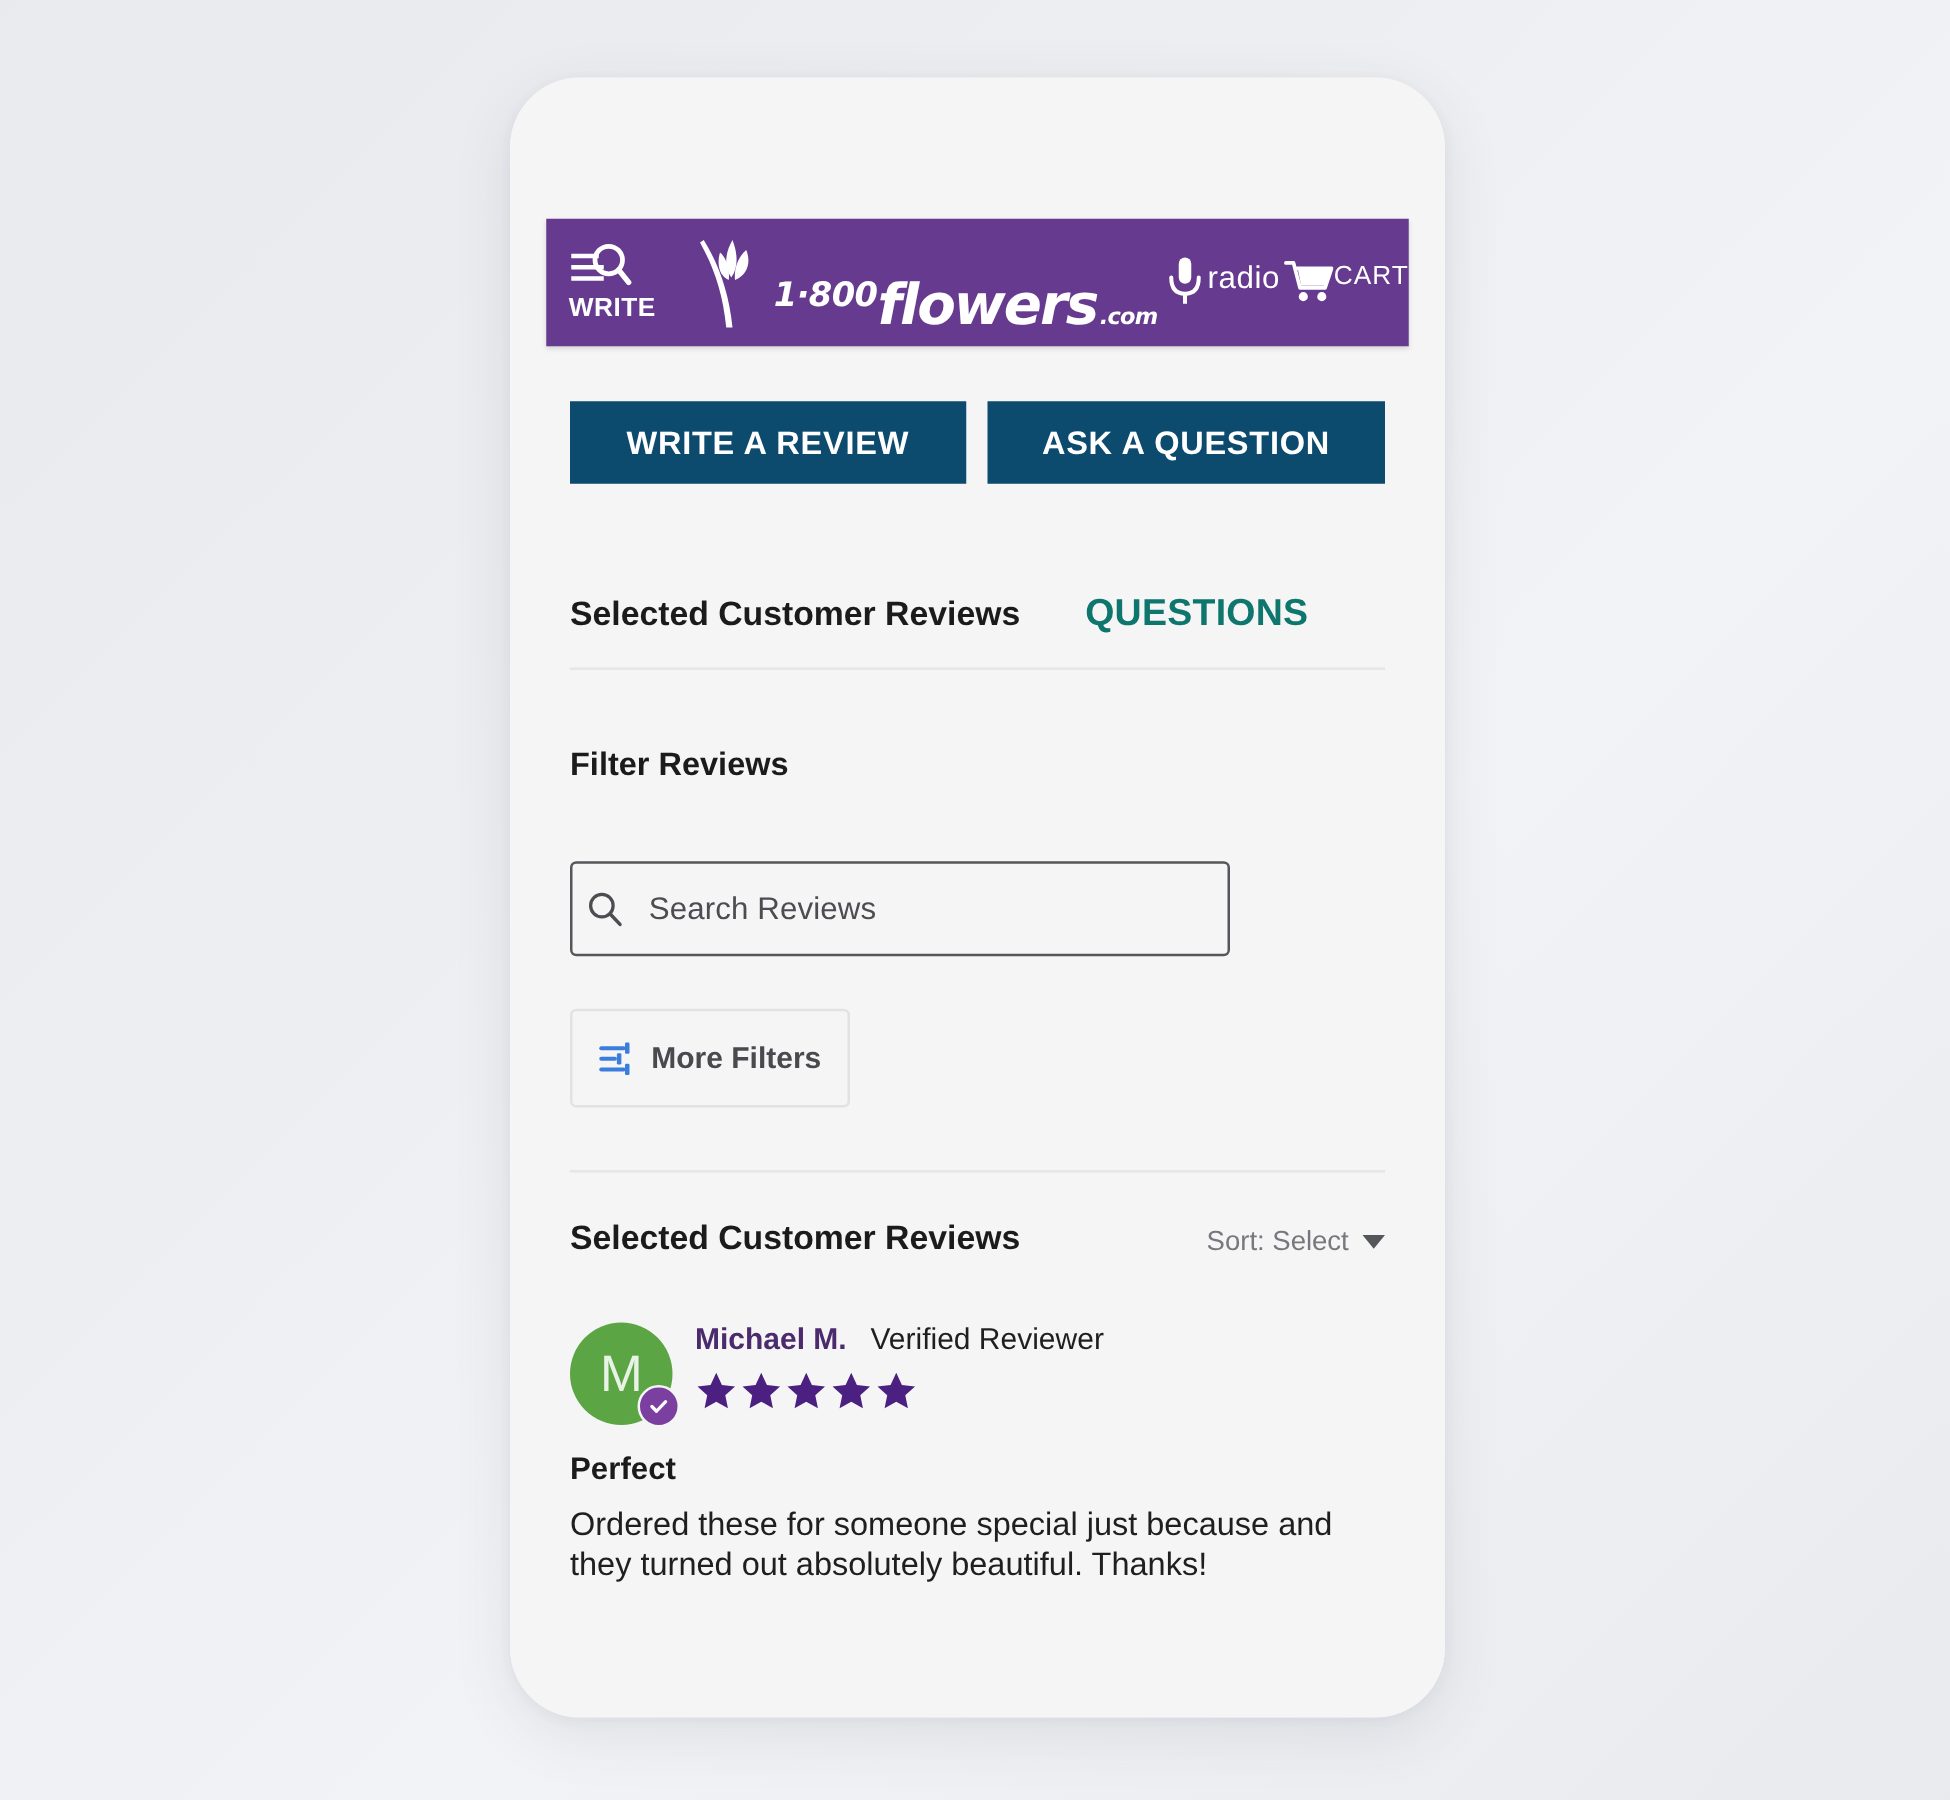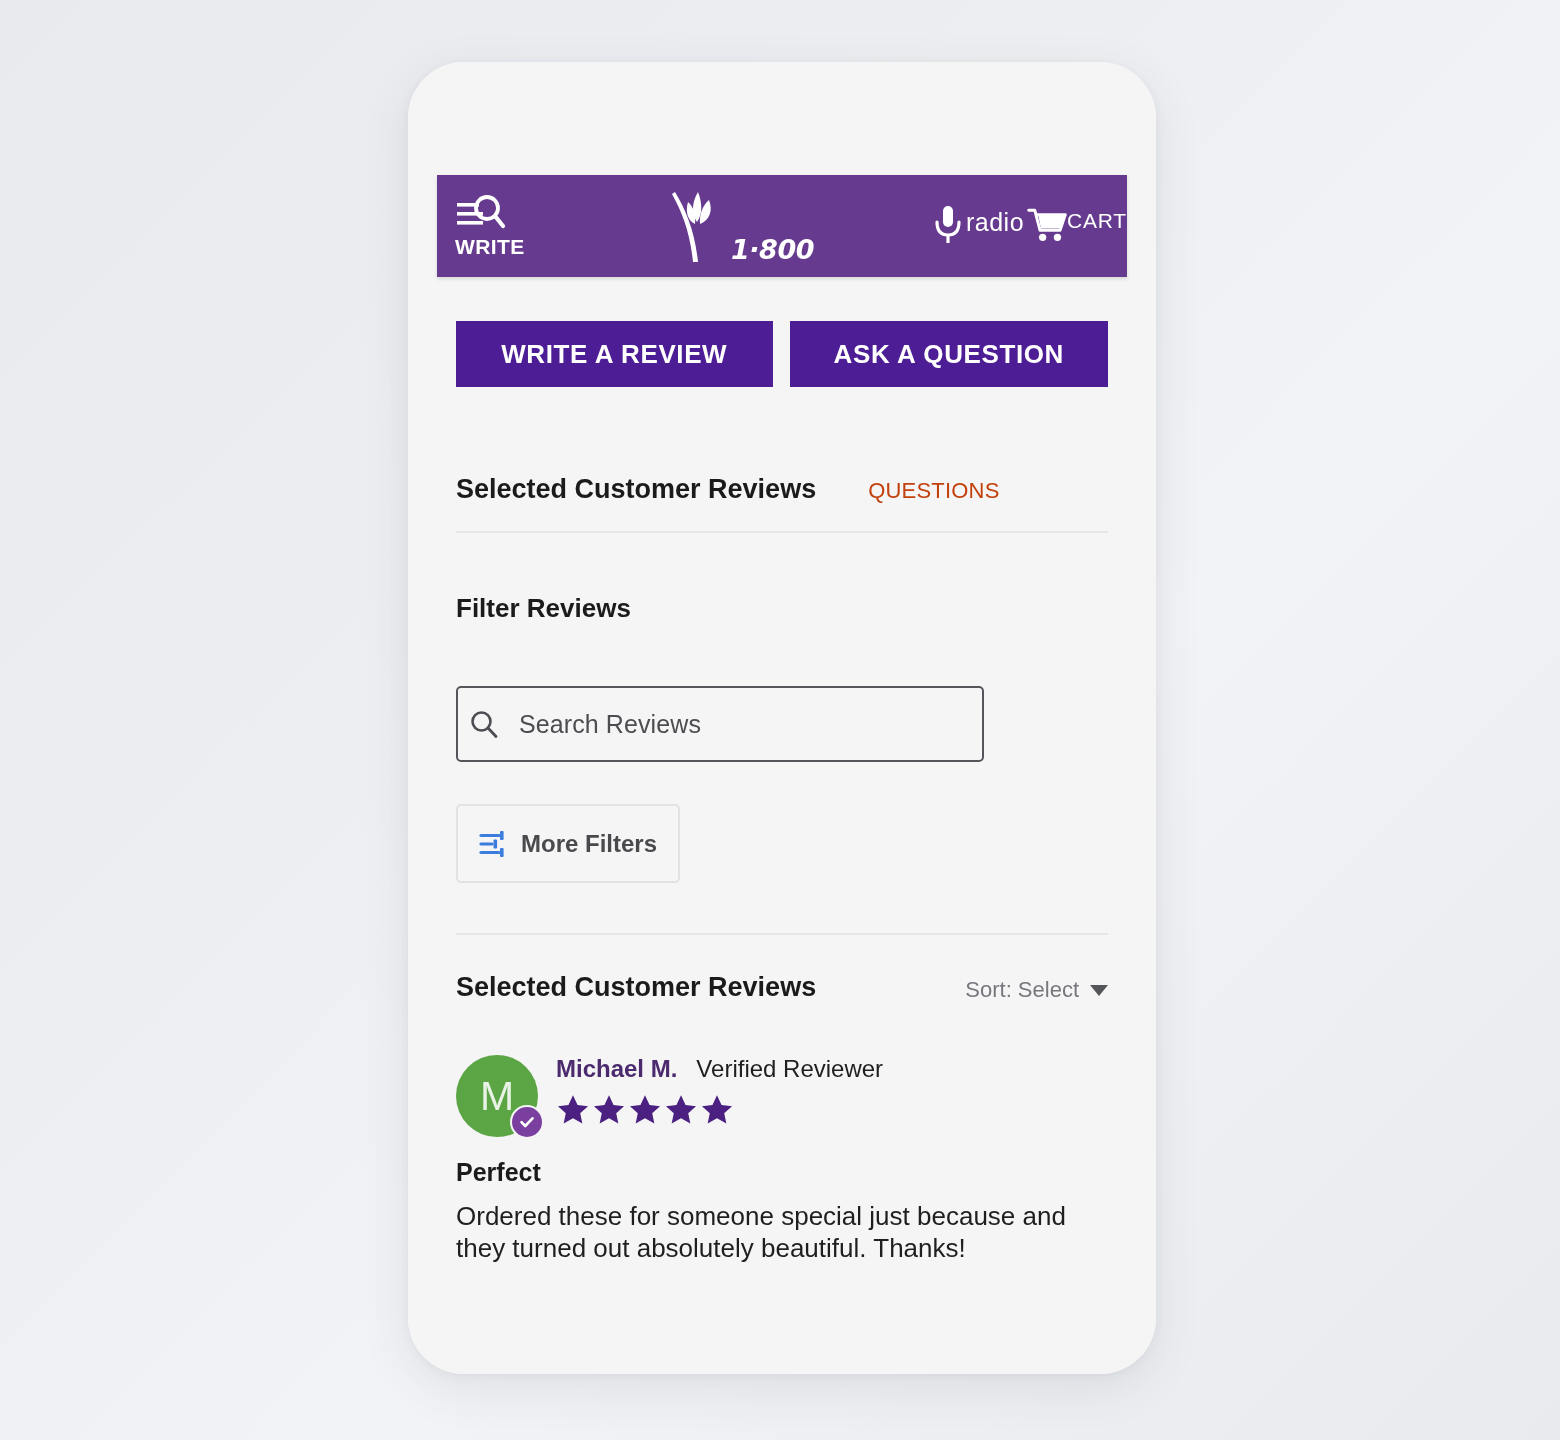--- a/index.html
+++ b/index.html
@@ -138,21 +138,21 @@
     padding: 0 48px;
   }
 
   .cta-row {
     display: flex;
     gap: 17px;
     margin-top: 44px;
   }
   .cta-btn {
     height: 66px;
-    background: #4c1d95;
+    background: #0c4a6e;
     color: #ffffff;
     border: none;
     font-family: "Liberation Sans", sans-serif;
     font-size: 26px;
     font-weight: 700;
     letter-spacing: 0.6px;
     cursor: pointer;
     display: flex;
     align-items: center;
     justify-content: center;
@@ -171,23 +171,23 @@
   .tab {
     cursor: pointer;
     white-space: nowrap;
   }
   .tab.active {
     font-size: 27px;
     font-weight: 700;
     color: #1b1b1b;
   }
   .tab.inactive {
-    font-size: 22px;
-    font-weight: 400;
-    color: #c2410c;
+    font-size: 30px;
+    font-weight: 700;
+    color: #0f766e;
     letter-spacing: 0.2px;
   }
 
   .section-title {
     font-size: 26px;
     font-weight: 700;
     color: #1b1b1b;
     margin-top: 60px;
   }
 
@@ -367,20 +367,24 @@
       <div class="hdr-logo">
         <div class="logo-wrap">
           <svg class="logo-mark" viewBox="0 0 58 76">
             <path d="M4 6 C14 24, 22 44, 25 74 L30 74 C27 44, 18 22, 7 4 Z" fill="#ffffff"></path>
             <path d="M30 4 C24 14, 23 26, 29 34 C35 26, 34 14, 30 4 Z" fill="#ffffff"></path>
             <path d="M20 14 C17 24, 20 33, 27 36 C28 27, 25 18, 20 14 Z" fill="#ffffff"></path>
             <path d="M41 12 C45 22, 42 32, 32 36 C31 26, 35 17, 41 12 Z" fill="#ffffff"></path>
           </svg>
           <div class="logo-type">
             <span class="logo-800">1·800</span>
+            <div class="logo-flowers-row">
+              <span class="logo-flowers">flowers</span>
+              <span class="logo-dotcom">.com</span>
+            </div>
           </div>
         </div>
       </div>
 
       <div class="hdr-action radio">
         <svg width="36" height="44" viewBox="0 0 36 44">
           <rect x="13" y="2" width="10" height="21" rx="5" fill="#ffffff"></rect>
           <path d="M7 18 C7 28, 12 31, 18 31 C24 31, 29 28, 29 18" fill="none" stroke="#ffffff" stroke-width="3.2" stroke-linecap="round"></path>
           <line x1="18" y1="31" x2="18" y2="39" stroke="#ffffff" stroke-width="3.2"></line>
         </svg>

